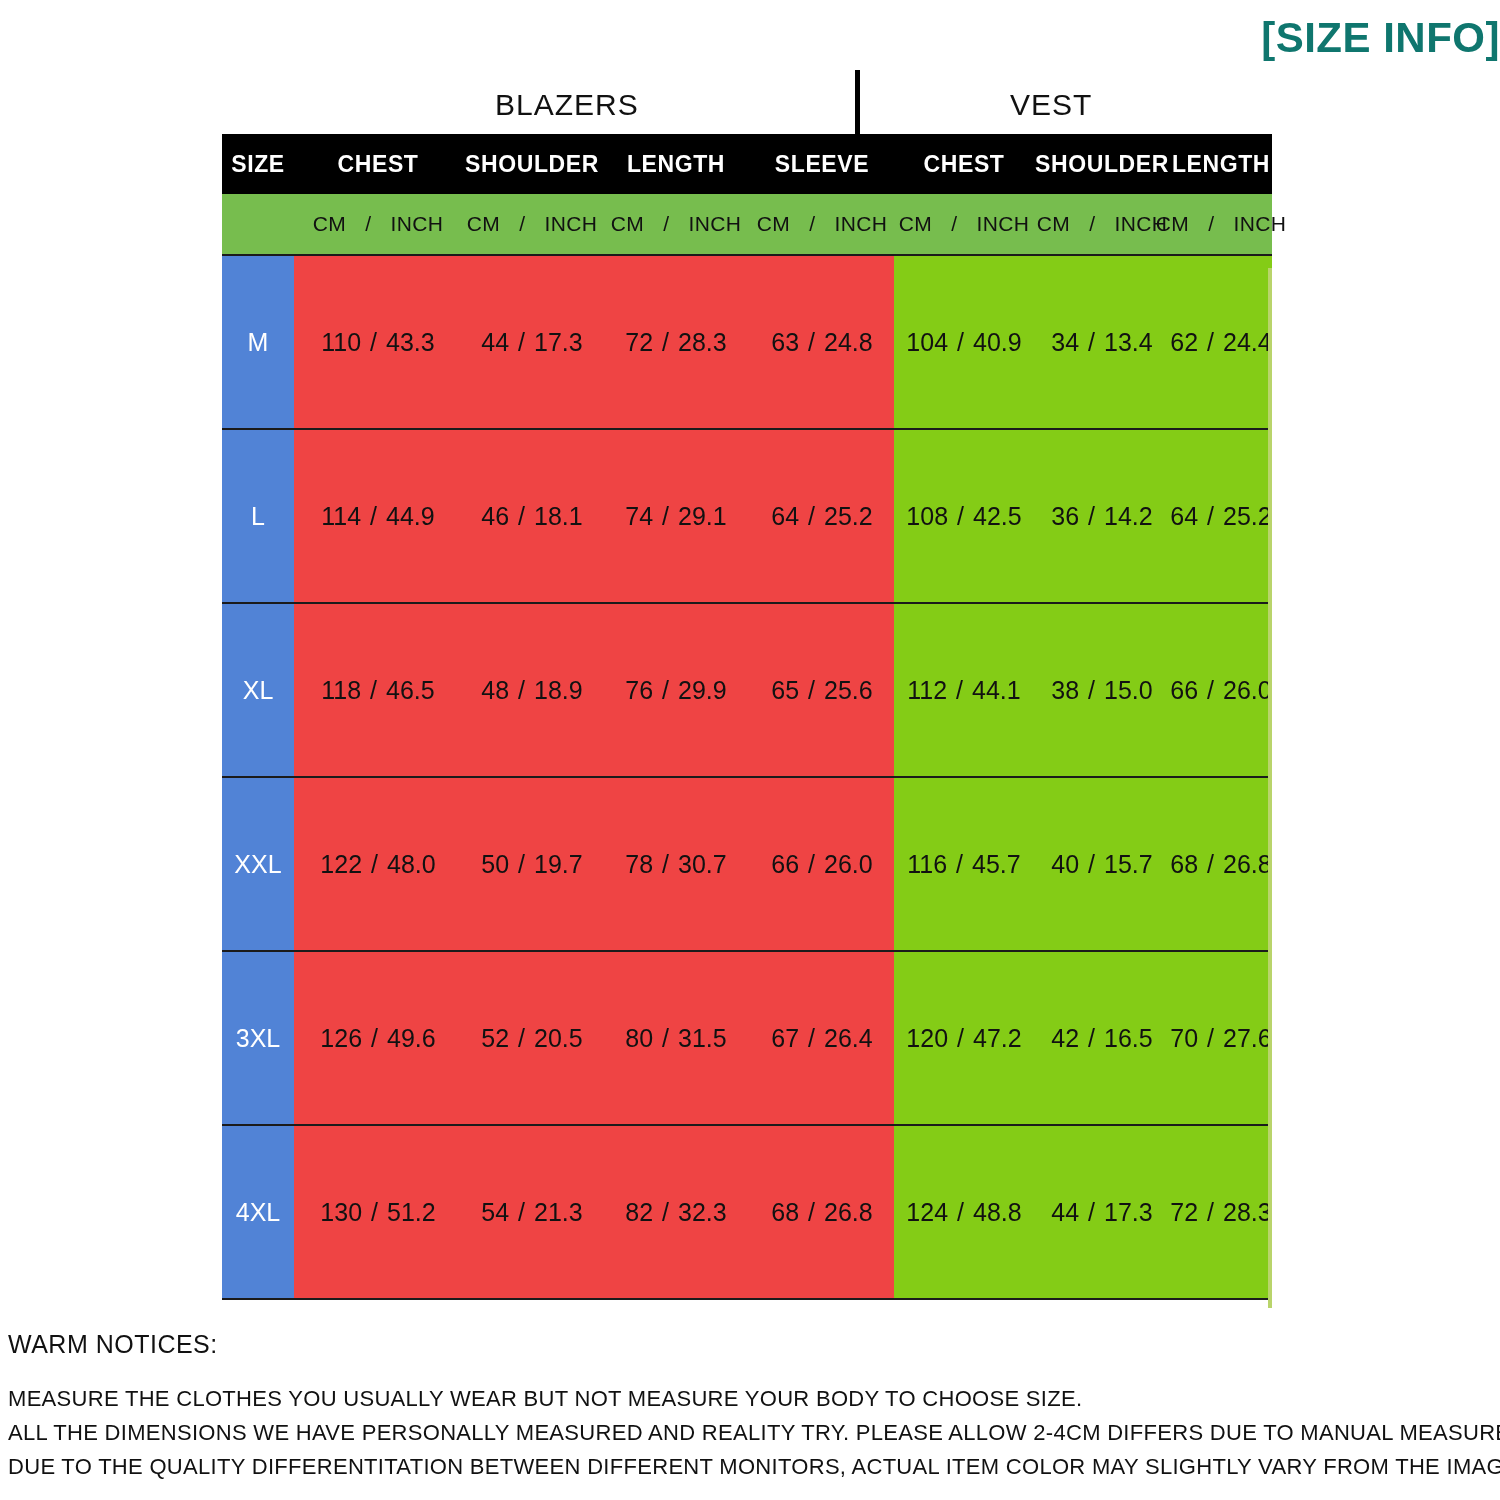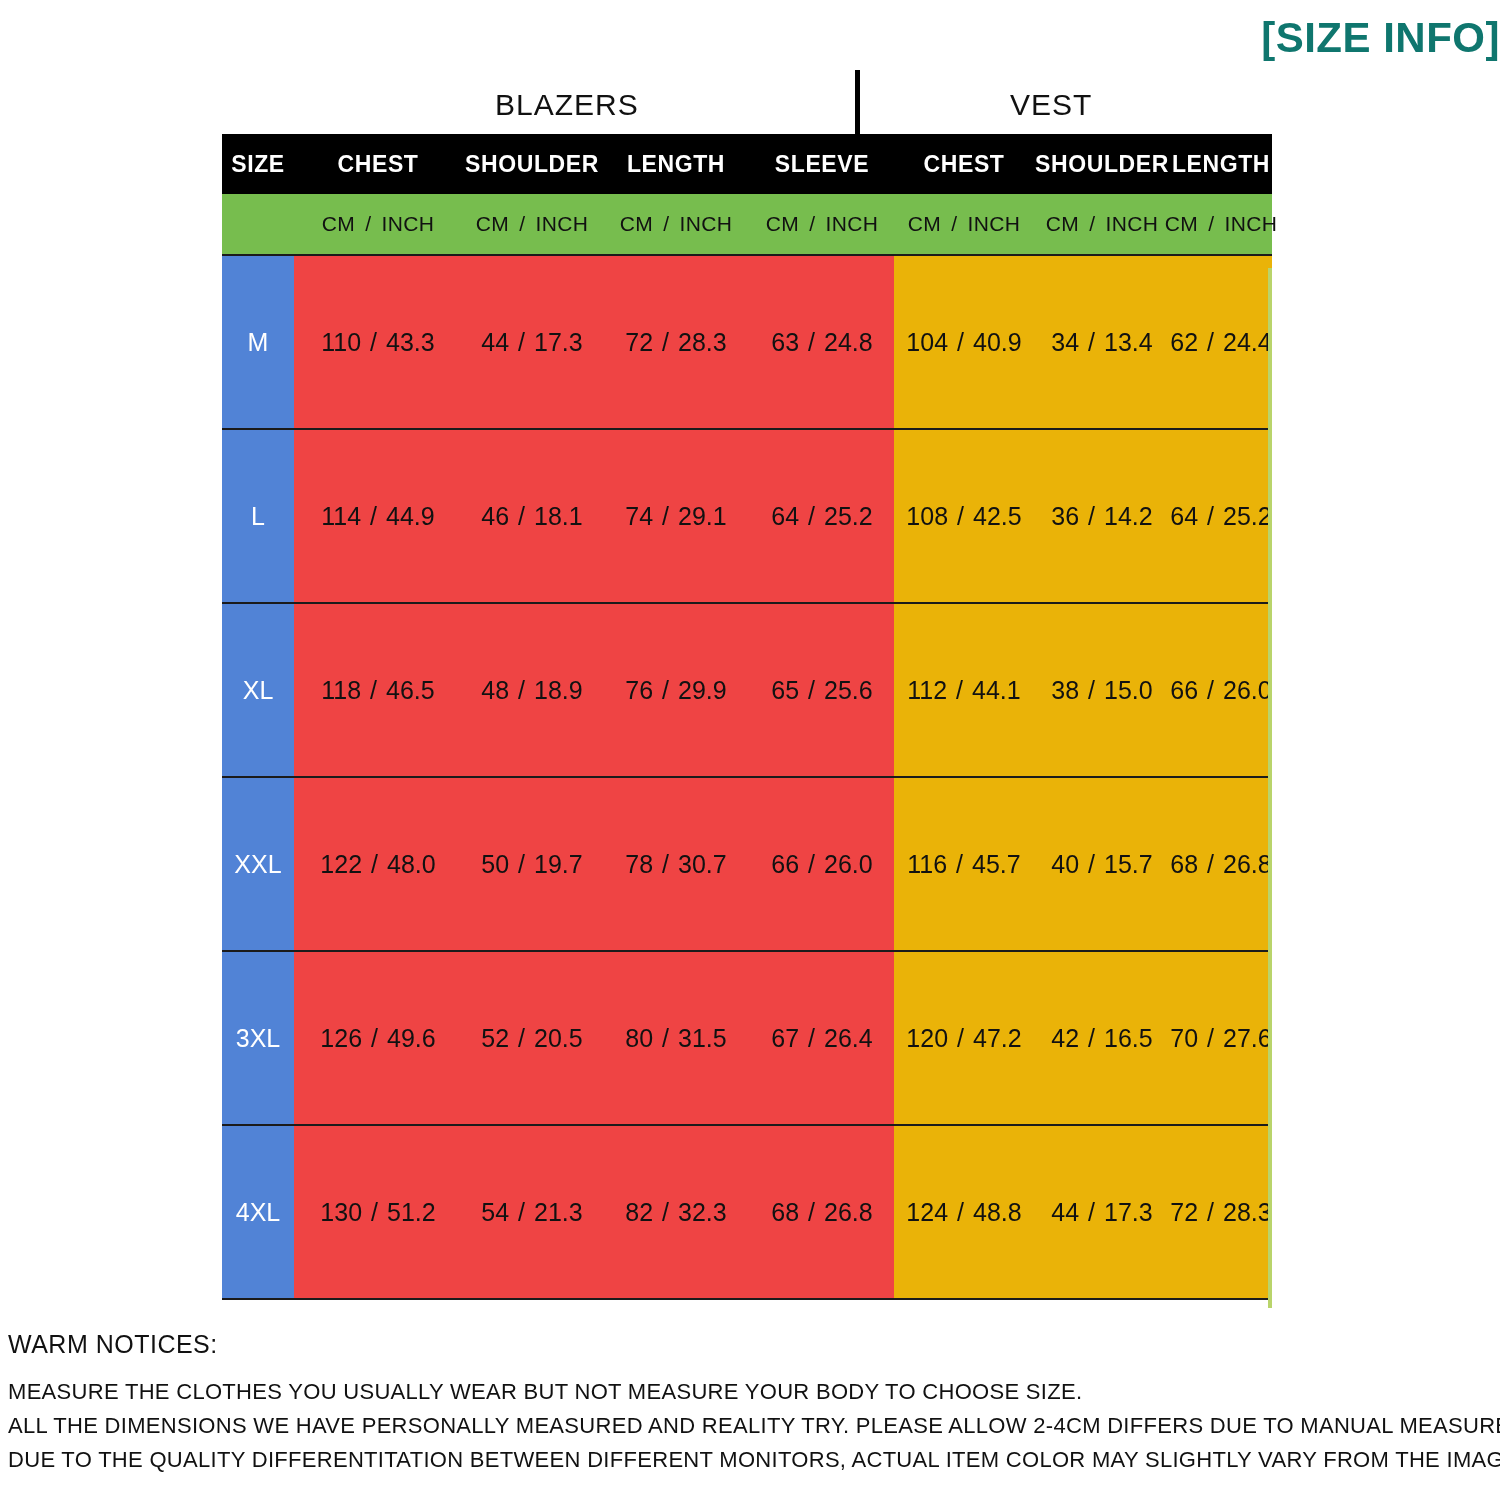--- a/index.html
+++ b/index.html
@@ -91,21 +91,21 @@
     height: 60px;
     text-align: center;
     vertical-align: middle;
     letter-spacing: 0.4px;
   }
   .unit-row td.size-blank { background: #77bd4e; }
   .unit-cell {
     display: flex;
     align-items: center;
     justify-content: center;
-    gap: 10px;
+    gap: 19px;
     white-space: nowrap;
   }
 
   
   .body-row td {
     height: 172px;
     text-align: center;
     vertical-align: middle;
     font-size: 25px;
     border-top: 2px solid #1b1b1b;
@@ -116,21 +116,21 @@
     color: #ffffff;
     font-size: 25px;
     font-weight: normal;
     width: 72px;
   }
   .body-row td.blazer-cell {
     background: #ef4444;
     color: #111;
   }
   .body-row td.vest-cell {
-    background: #eab308;
+    background: #84cc16;
     color: #111;
     margin-left: 47px;
   }
   .val {
     display: inline-flex;
     align-items: baseline;
     justify-content: center;
     gap: 9px;
     white-space: nowrap;
   }
@@ -150,21 +150,21 @@
   .notices {
     position: absolute;
     left: 8px;
     top: 1330px;
     width: 1480px;
   }
   .notice-title {
     font-size: 25px;
     letter-spacing: 0.5px;
     color: #111;
-    margin-bottom: 16px;
+    margin-bottom: 23px;
   }
   .notice-line {
     font-size: 22px;
     letter-spacing: 0.3px;
     color: #111;
     line-height: 1.55;
     white-space: nowrap;
   }
 </style>
 </head>

